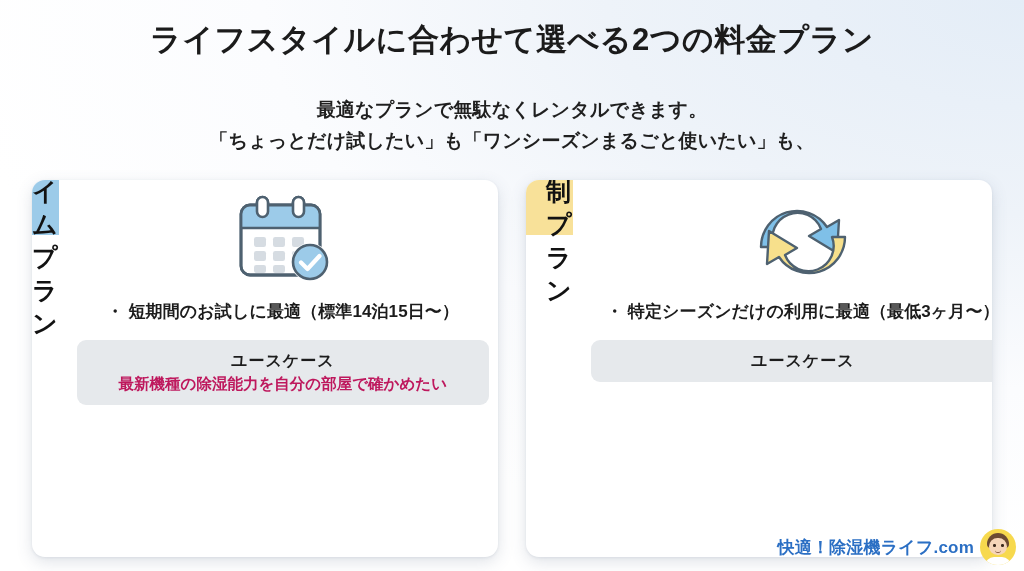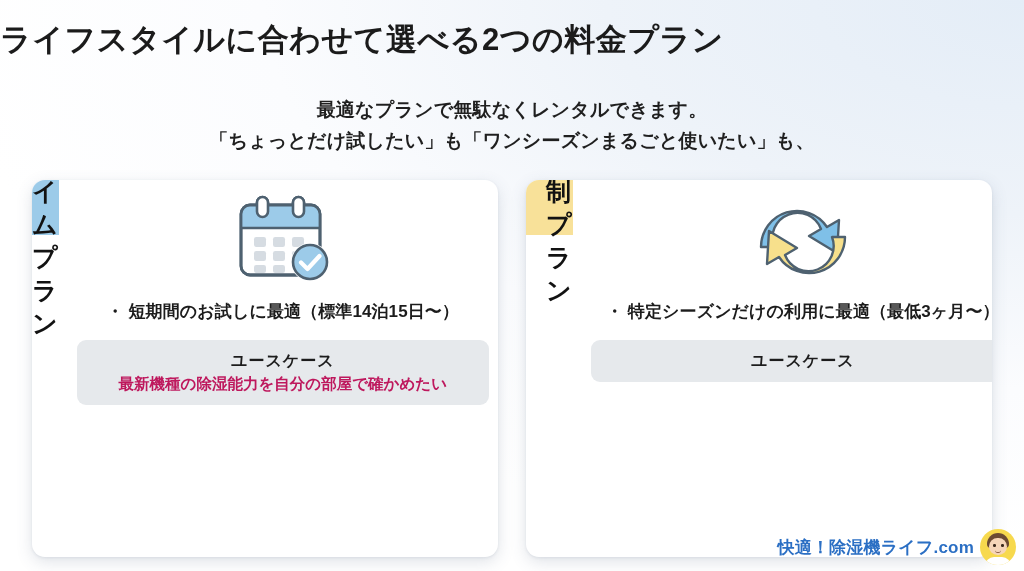--- a/index.html
+++ b/index.html
@@ -24,20 +24,21 @@
     box-sizing: border-box;
     overflow: hidden;
   }
 
   
   .headline {
     position: absolute;
     left: 0;
     top: 22px;
     width: 1024px;
+    text-align: center;
     font-size: 31px;
     line-height: 1.18;
     font-weight: 700;
     letter-spacing: 0.5px;
     color: #1b1b1b;
   }
   .subhead {
     position: absolute;
     left: 0;
     top: 95px;

